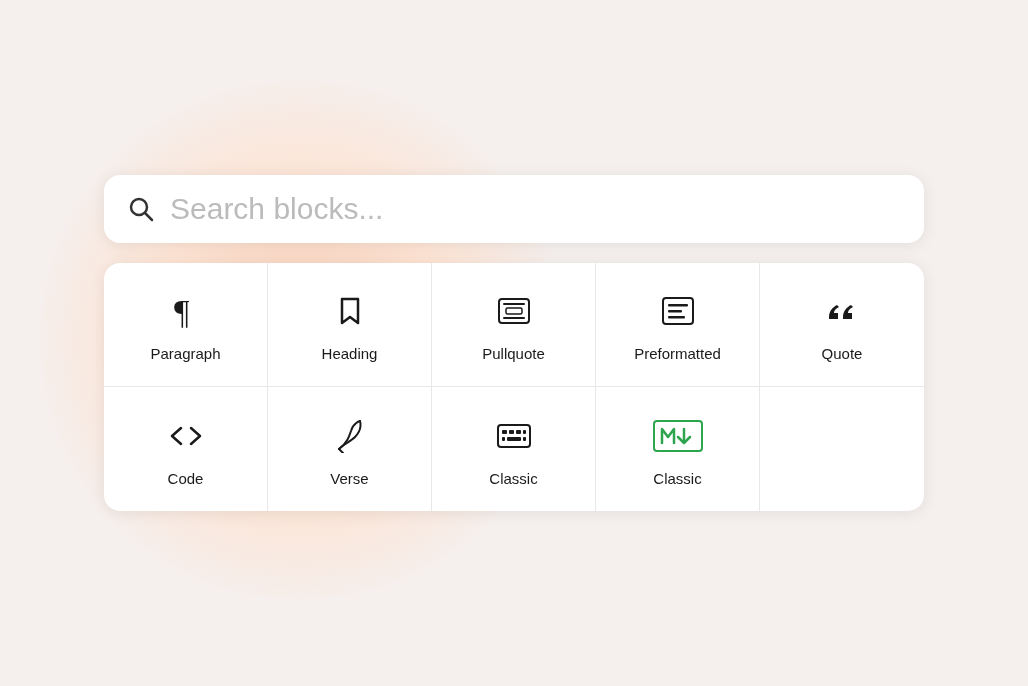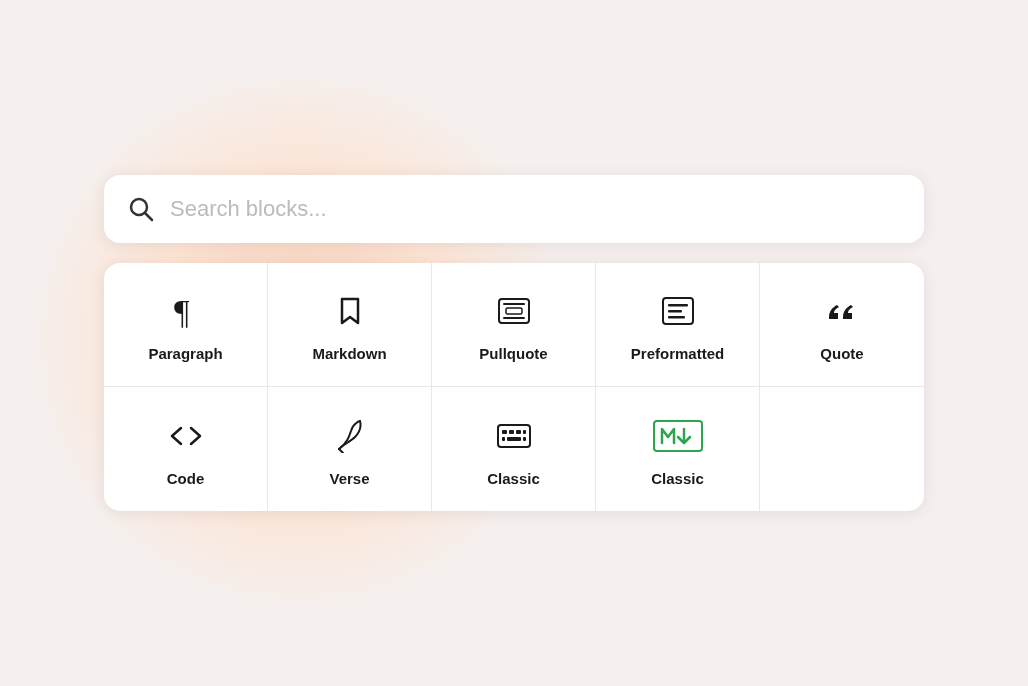--- a/index.html
+++ b/index.html
@@ -53,21 +53,21 @@
     .search-icon-wrap {
       display: flex;
       align-items: center;
       justify-content: center;
       flex-shrink: 0;
     }
 
     .search-input {
       border: none;
       outline: none;
-      font-size: 22px;
+      font-size: 30px;
       color: #aaa;
       background: transparent;
       width: 100%;
       font-weight: 400;
     }
 
     .search-input::placeholder {
       color: #bbb;
     }
 
@@ -110,21 +110,21 @@
       width: 40px;
       height: 40px;
       display: flex;
       align-items: center;
       justify-content: center;
     }
 
     .block-label {
       font-size: 15px;
       color: #1a1a1a;
-      font-weight: 700;
+      font-weight: 400;
       text-align: center;
     }
 
     
     svg {
       display: block;
     }
 
     .markdown-icon-box {
       border: 2.5px solid #2da44e;
@@ -163,21 +163,21 @@
       <span class="block-label">Paragraph</span>
     </div>
 
     <div class="block-item">
       <div class="block-icon">
         <svg width="32" height="32" viewBox="0 0 32 32" fill="none">
 
           <path d="M8 4 L8 28 L16 22 L24 28 L24 4 Z" fill="none" stroke="#1a1a1a" stroke-width="2.5" stroke-linejoin="round"></path>
         </svg>
       </div>
-      <span class="block-label">Markdown</span>
+      <span class="block-label">Heading</span>
     </div>
 
 
     <div class="block-item">
       <div class="block-icon">
         <svg width="34" height="28" viewBox="0 0 34 28" fill="none">
           <rect x="2" y="2" width="30" height="24" rx="3" fill="none" stroke="#1a1a1a" stroke-width="2"></rect>
           <rect x="6" y="6" width="22" height="2" rx="1" fill="#1a1a1a"></rect>
           <rect x="6" y="20" width="22" height="2" rx="1" fill="#1a1a1a"></rect>
           <rect x="9" y="11" width="16" height="6" rx="1.5" fill="none" stroke="#1a1a1a" stroke-width="1.5"></rect>

